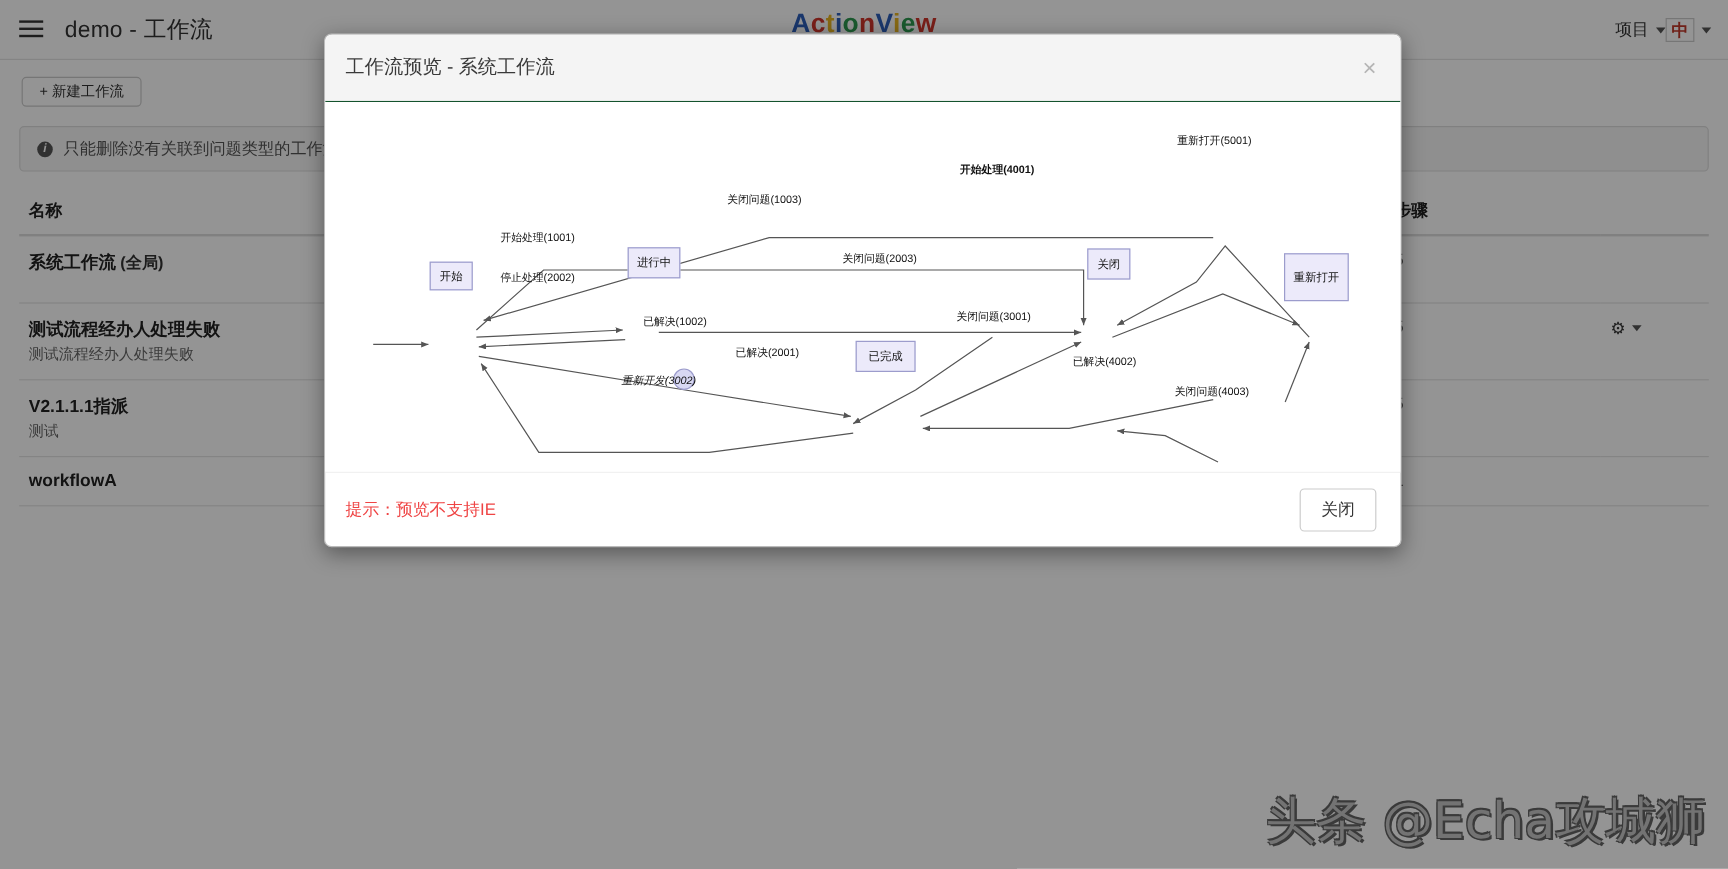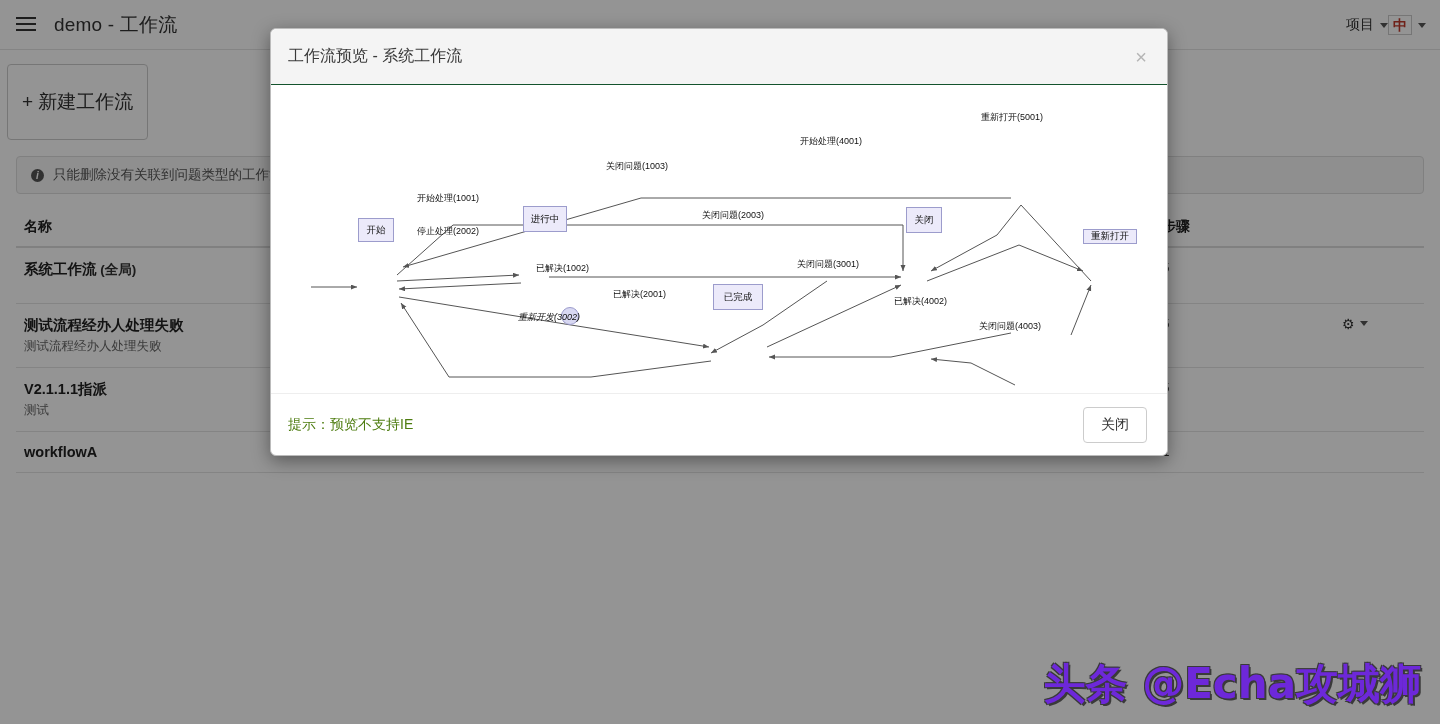--- a/index.html
+++ b/index.html
@@ -52,24 +52,24 @@
   }
   .nav-item { font-size: 14px; color: #333; display: flex; align-items: center; gap: 6px; cursor: pointer; }
   .caret { width:0;height:0;border-left:4px solid transparent;border-right:4px solid transparent;border-top:5px solid #555; display:inline-block; }
   .lang-badge {
     display:inline-block; border:1px solid #ccc; background:#fff;
     color:#c0392b; font-weight:bold; font-size:14px; padding:0 4px; line-height:18px;
   }
 
   .content { position: absolute; left: 0; top: 50px; width: 1440px; }
   .btn-new {
-    margin: 14px 0 0 7px;
+    margin: 14px 0 0 18px;
     display: inline-block;
-    padding: 24px 14px;
-    font-size: 19px; color: #333;
+    padding: 3px 14px;
+    font-size: 12px; color: #333;
     background: #fff; border: 1px solid #ccc; border-radius: 4px;
     cursor: pointer;
   }
   .alert {
     margin: 16px 16px 0 16px;
     height: 38px;
     border: 1px solid #ddd; border-radius: 4px;
     background: #f7f7f7;
     display: flex; align-items: center; gap: 9px;
     padding: 0 14px;
@@ -130,21 +130,21 @@
     font-size: 20px; color: #b5b5b5; cursor: pointer; line-height: 1;
     background: none; border: none; padding: 0;
     font-family: "Liberation Sans", sans-serif;
   }
   .modal-body { position: relative; flex: 1; background: #fff; overflow: hidden; }
   .modal-footer {
     height: 62px; border-top: 1px solid #eee;
     display: flex; align-items: center; justify-content: space-between;
     padding: 0 20px 0 17px;
   }
-  .hint { font-size: 14px; color: #4d7c0f; }
+  .hint { font-size: 14px; color: #ef4444; }
   .btn-close {
     padding: 8px 17px; font-size: 14px; color: #333;
     background: #fff; border: 1px solid #ccc; border-radius: 4px; cursor: pointer;
   }
 
   
   #diagram { position: absolute; left: 0; top: 0; width: 896px; height: 310px; }
   .nodeLabel {
     position: absolute; font-size: 9px; color: #111;
     white-space: nowrap;
@@ -159,41 +159,46 @@
     cursor: pointer;
   }
   .startdot {
     position: absolute; width: 18px; height: 18px; border-radius: 50%;
     background: #d8d8f2; border: 1px solid #9c9ccc;
   }
 
   
   #watermark {
     position: absolute; right: 18px; bottom: 12px;
-    font-size: 42px; font-weight: bold; color: #6d28d9;
+    font-size: 42px; font-weight: normal; color: #737373;
     text-shadow: 2px 2px 0 #3a3a3a, -1px -1px 0 #3a3a3a, 1px -1px 0 #3a3a3a, -1px 1px 0 #3a3a3a;
     z-index: 80; white-space: nowrap;
     font-family: "DejaVu Sans", "Liberation Sans", sans-serif;
   }
 </style>
 </head>
 <body>
 
 <div id="page">
 
   <div class="navbar">
     <div class="nav-left">
       <div class="hamburger">
         <i></i>
           <i></i>
           <i></i>
       </div>
       <div class="brand-title">demo - 工作流</div>
     </div>
 
+    <div class="nav-center">
+      <div class="logo">
+        <span>A</span><span>c</span><span>t</span><span>i</span><span>o</span><span>n</span><span>V</span><span>i</span><span>e</span><span>w</span>
+      </div>
+    </div>
 
     <div class="nav-right">
       <div class="nav-item">
         <span>项目</span>
         <span class="caret"></span>
       </div>
       <div class="nav-item">
         <span class="lang-badge">中</span>
         <span class="caret"></span>
       </div>
@@ -304,27 +309,27 @@
           <path d="M744,300 L700,278 L660,274"></path>
           <path d="M800,250 L820,200"></path>
         </g>
       </svg>
 
       <div class="startdot" style="left:290px; top:222px;"></div>
 
       <div class="wfnode" style="left: 87px; top: 133px; width: 36px; height: 24px;">开始</div>
       <div class="wfnode" style="left: 252px; top: 121px; width: 44px; height: 26px;">进行中</div>
       <div class="wfnode" style="left: 635px; top: 122px; width: 36px; height: 26px;">关闭</div>
-      <div class="wfnode" style="left: 799px; top: 144px; width: 54px; height: 15px; margin-left: 13px;">重新打开</div>
+      <div class="wfnode" style="left: 799px; top: 126px; width: 54px; height: 40px;">重新打开</div>
       <div class="wfnode" style="left: 442px; top: 199px; width: 50px; height: 26px;">已完成</div>
 
       <div class="nodeLabel" style="left: 146px; top: 107px;">开始处理(1001)</div>
       <div class="nodeLabel" style="left: 146px; top: 140px;">停止处理(2002)</div>
       <div class="nodeLabel" style="left: 335px; top: 75px;">关闭问题(1003)</div>
-      <div class="nodeLabel" style="left: 529px; top: 50px;">开始处理(4001)</div>
+      <div class="nodeLabel" style="left: 529px; top: 50px; font-weight: bold;">开始处理(4001)</div>
       <div class="nodeLabel" style="left: 431px; top: 124px;">关闭问题(2003)</div>
       <div class="nodeLabel" style="left: 265px; top: 177px;">已解决(1002)</div>
       <div class="nodeLabel" style="left: 342px; top: 203px;">已解决(2001)</div>
       <div class="nodeLabel" style="left: 247px; top: 226px; font-style: italic;">重新开发(3002)</div>
       <div class="nodeLabel" style="left: 526px; top: 173px;">关闭问题(3001)</div>
       <div class="nodeLabel" style="left: 623px; top: 210px;">已解决(4002)</div>
       <div class="nodeLabel" style="left: 708px; top: 235px;">关闭问题(4003)</div>
       <div class="nodeLabel" style="left: 710px; top: 26px;">重新打开(5001)</div>
     </div>
   </div>

